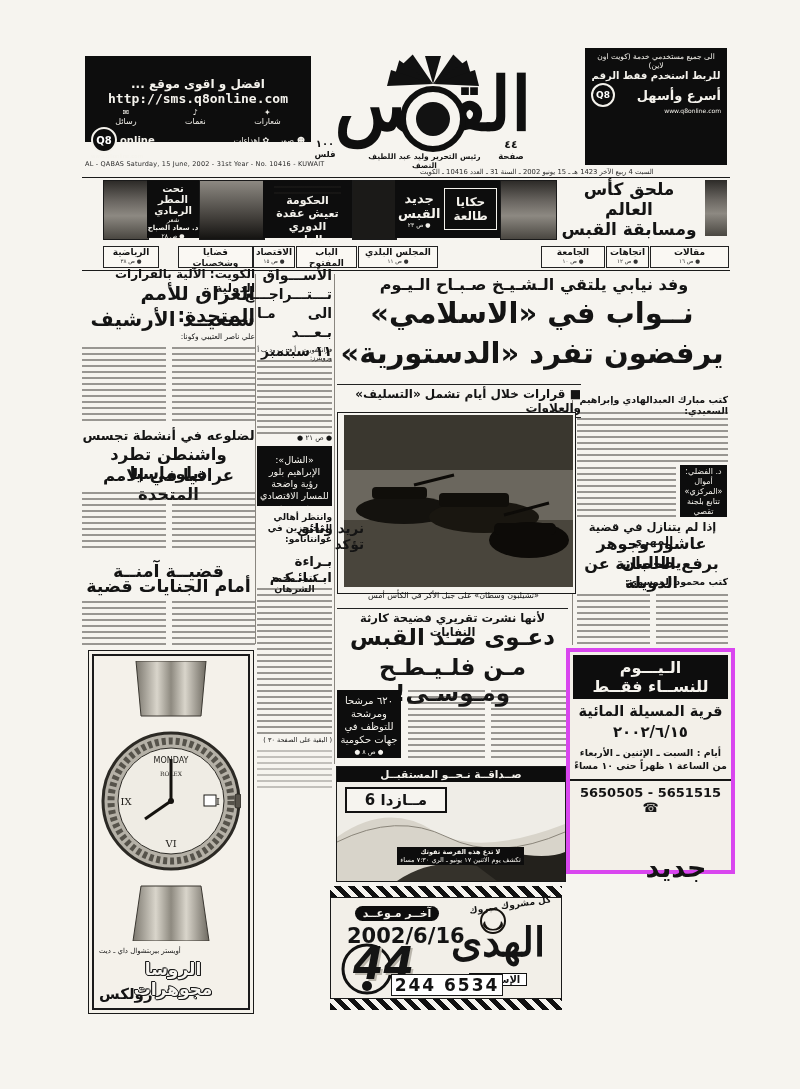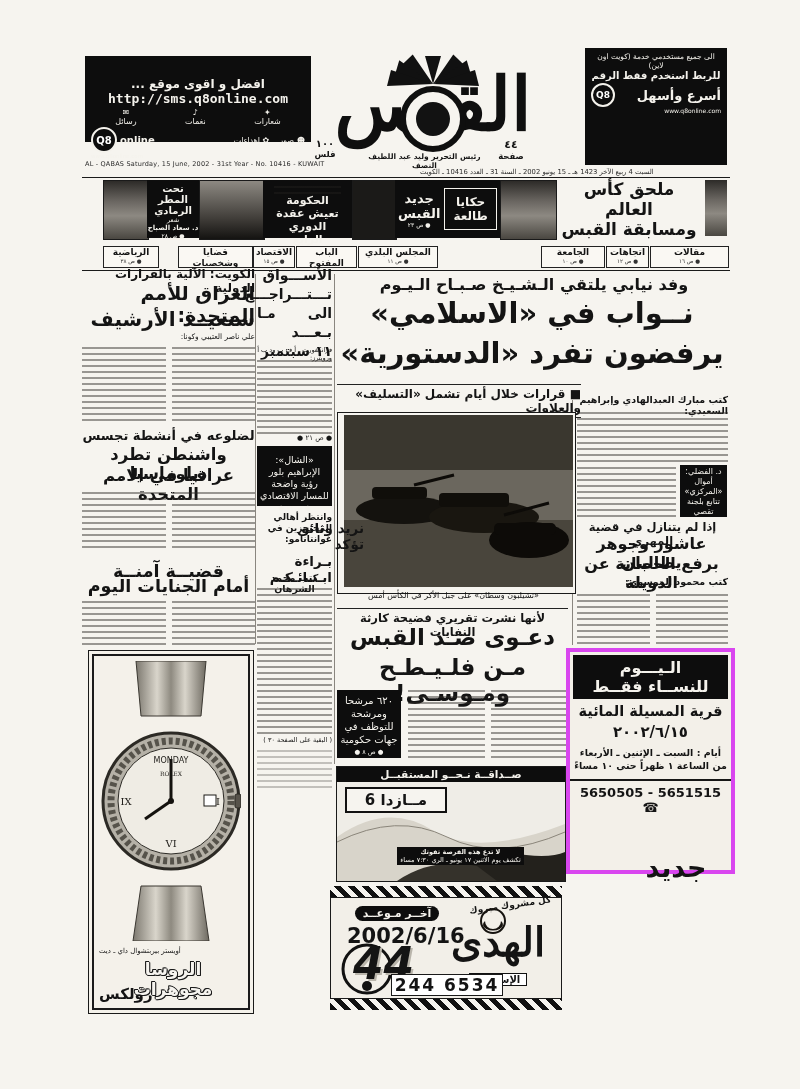--- a/index.html
+++ b/index.html
@@ -193,21 +193,21 @@
 
   <div class="abs b c" style="left:82px;top:428px;width:173px;font-size:13px;">لضلوعه في أنشطة تجسس</div>
   <div class="abs b c" style="left:82px;top:445px;width:173px;font-size:16.5px;">واشنطن تطرد دبلوماسيا</div>
   <div class="abs b c" style="left:82px;top:466px;width:173px;font-size:16.5px;">عراقيا في الامم المتحدة</div>
   <div class="abs tl2" style="left:82px;top:490px;width:173px;height:58px;">
       <div class="tl"></div>
       <div class="tl"></div>
     </div>
 
   <div class="abs b c" style="left:82px;top:561px;width:173px;font-size:17.5px;">قضيــة آمنــة</div>
-  <div class="abs b c" style="left:82px;top:576px;width:173px;font-size:17.5px;">أمام الجنايات اليوم</div>
+  <div class="abs b c" style="left:82px;top:576px;width:173px;font-size:17.5px;">أمام الجنايات قضية</div>
   <div class="abs tl2" style="left:82px;top:601px;width:173px;height:44px;">
       <div class="tl"></div>
       <div class="tl"></div>
     </div>
 
   <div class="abs b" style="left:257px;top:266px;width:75px;font-size:14px;line-height:19px;text-align:justify;">
     <div>الأســـواق</div>
     <div>تـــتـــراجـــع</div>
     <div>الى مـا بـعـــد</div>
     <div>١١ سبتمبر</div>

